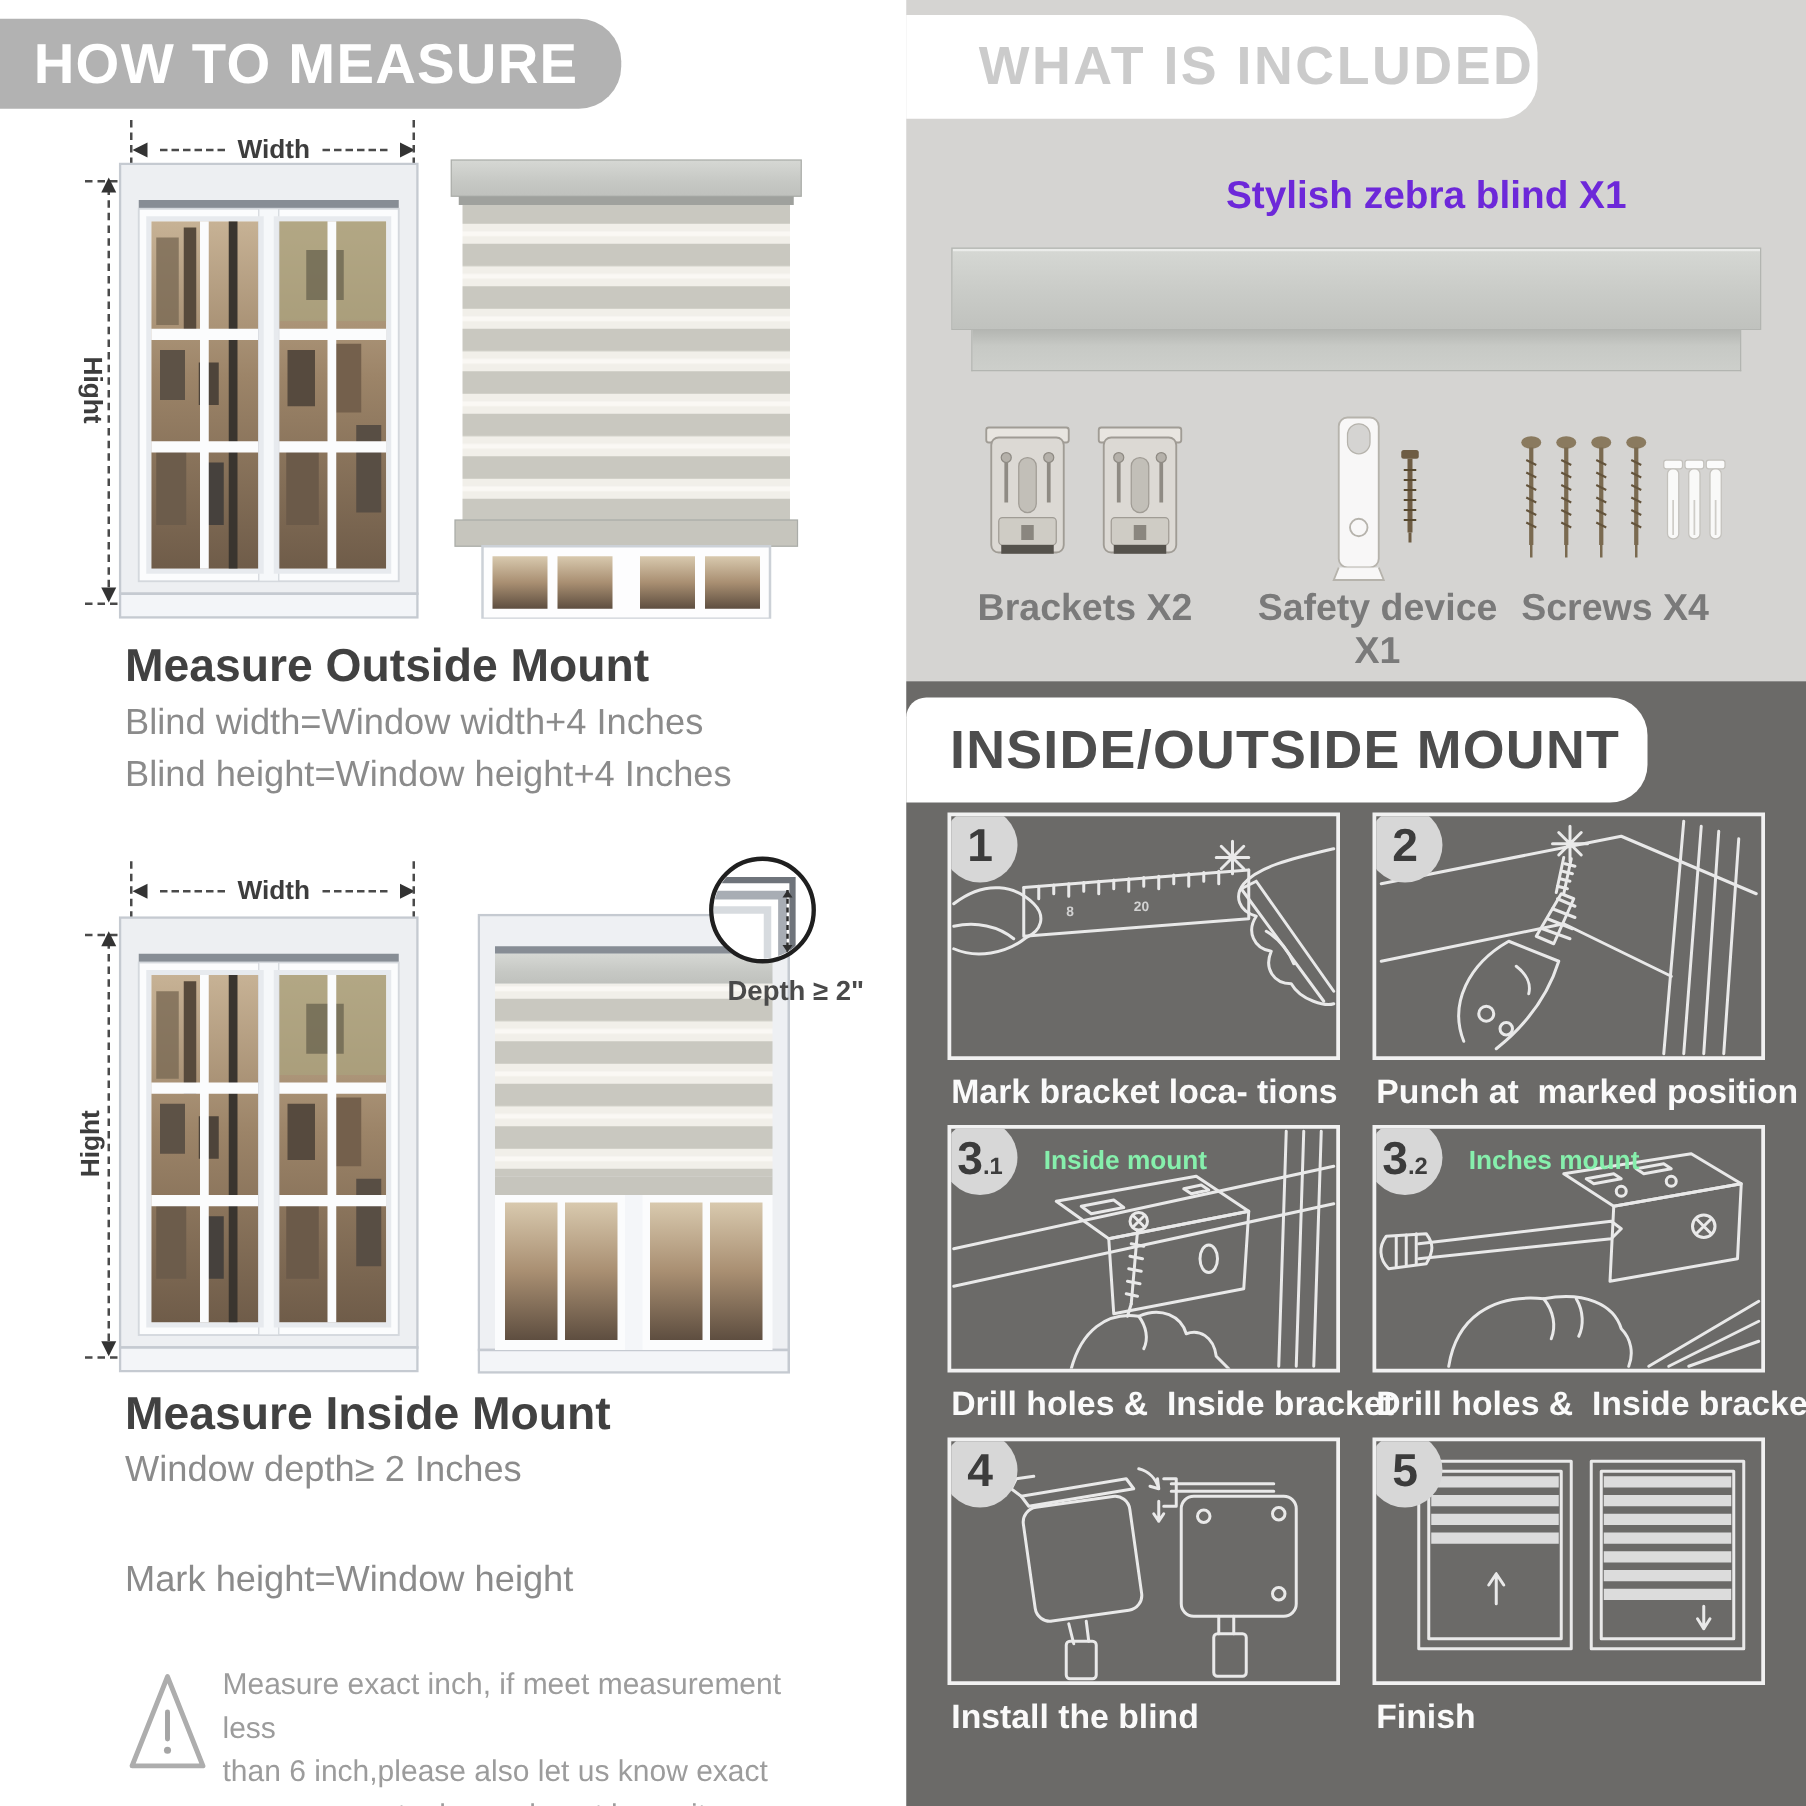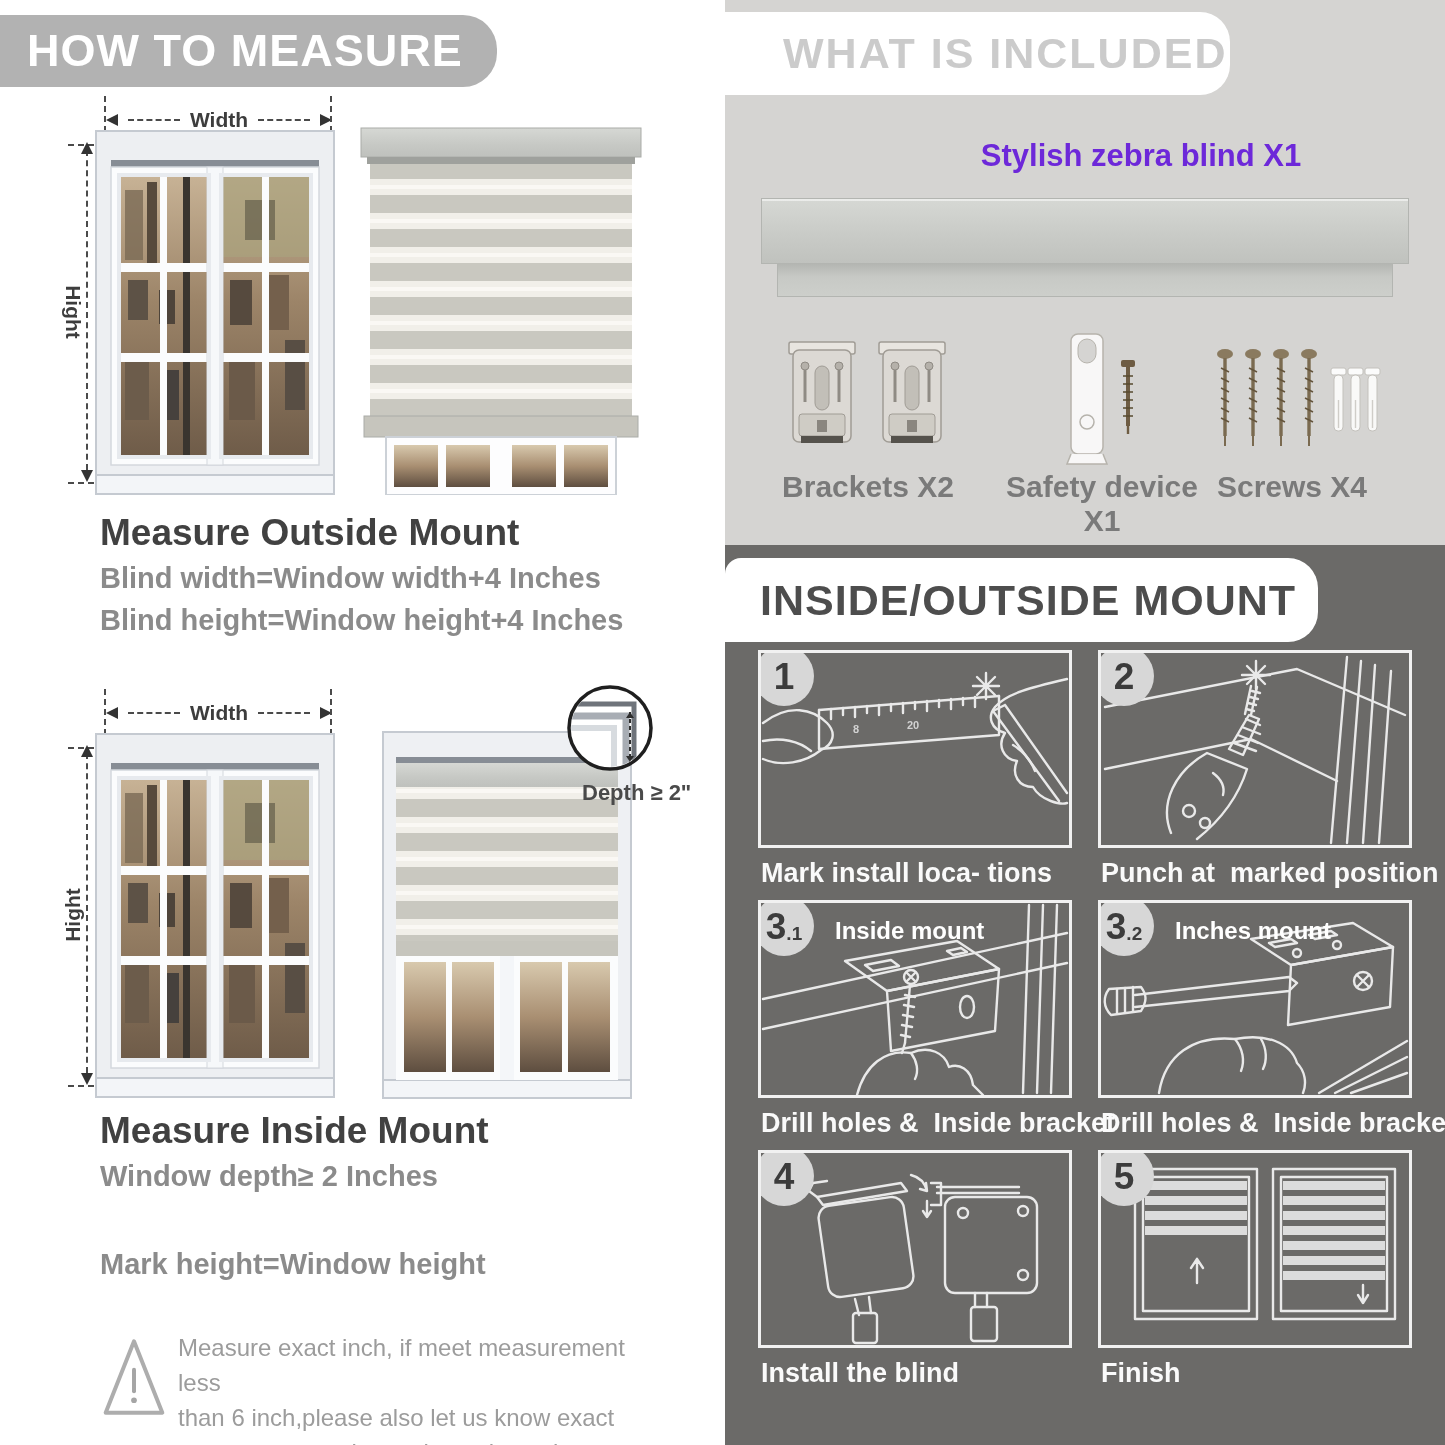--- a/index.html
+++ b/index.html
@@ -35,21 +35,21 @@
   .vah{width:0;height:0;position:absolute;border-left:6px solid transparent;border-right:6px solid transparent}
   .vah-up{border-bottom:12px solid #333}
   .vah-dn{border-top:12px solid #333}
   .va1u{left:81px;top:142px}.va1d{left:81px;top:470px}
   .va2u{left:81px;top:745px}.va2d{left:81px;top:1073px}
   .rot-label{font-weight:bold;font-size:21px;color:#3d3d3d;position:absolute;width:70px;text-align:center}
   .hlbl1{left:38px;top:300px;transform:rotate(90deg)}
   .hlbl2{left:38px;top:903px;transform:rotate(-90deg)}
 
   .mh{position:absolute;font-size:37px;font-weight:bold;color:#414141;letter-spacing:0}
-  .mline{position:absolute;font-size:29px;font-weight:bold;color:#8b8b8b}
+  .mline{position:absolute;font-size:29px;font-weight:normal;color:#8b8b8b}
   .oh{left:100px;top:512px}.ol1{left:100px;top:562px}.ol2{left:100px;top:604px}
   .ih{left:100px;top:1110px}.il1{left:100px;top:1160px}.il2{left:100px;top:1204px}.il3{left:100px;top:1248px}
 
   .depth-circle{left:566px;top:684px;width:88px;height:88px}
   .depth-label{position:absolute;left:582px;top:780px;font-size:22px;font-weight:bold;color:#4a4a4a}
 
   .warn-icon{left:100px;top:1331px;width:68px;height:92px}
   .warn-lines{left:178px;top:1330px;width:460px;font-size:24px;line-height:35px;color:#9c9c9c}
 
   
@@ -76,21 +76,21 @@
   .banner-mount{position:absolute;left:0;top:13px;width:593px;height:84px;background:#fff;border-radius:16px 30px 30px 0;
     color:#4d4d4d;font-size:43px;font-weight:bold;line-height:84px;padding-left:35px;letter-spacing:1px}
   .panel{position:absolute;width:314px;height:198px;border:3px solid #f1f1f1;overflow:hidden;background:#6b6a68}
   .p1{left:33px;top:105px}.p2{left:373px;top:105px}
   .p3{left:33px;top:355px}.p4{left:373px;top:355px}
   .p5{left:33px;top:605px}.p6{left:373px;top:605px}
   .badge{position:absolute;left:-7px;top:-7px;width:60px;height:60px;border-radius:50%;background:#d7d7d7;
     color:#3c3c3c;display:flex;align-items:center;justify-content:center;font-weight:bold}
   .badge .bn{font-size:37px;line-height:1}
   .badge .bs{font-size:19px;padding-top:15px}
-  .step-label{position:absolute;left:74px;top:14px;font-size:24px;font-weight:bold;color:#ffffff}
+  .step-label{position:absolute;left:74px;top:14px;font-size:21px;font-weight:bold;color:#86efac}
   .caption{position:absolute;font-size:27px;font-weight:bold;color:#fafafa;white-space:pre}
   .c1{left:36px;top:313px}.c2{left:376px;top:313px}
   .c3{left:36px;top:563px}.c4{left:376px;top:563px}
   .c5{left:36px;top:813px}.c6{left:376px;top:813px}
   .sketch{position:absolute;left:0;top:0;width:100%;height:100%}
   .sketch path,.sketch rect,.sketch circle,.sketch ellipse,.sketch line{
     stroke:#e9e9e9;stroke-width:2.4;fill:none;stroke-linecap:round;stroke-linejoin:round}
   .sketch .fillband{fill:#dcdcdc;stroke:none}
   .sketch text{fill:#d2d2d2;stroke:none;font-size:11px;font-weight:bold;font-family:"Liberation Sans",sans-serif}
 </style>
@@ -371,21 +371,21 @@
           <path d="M2,88 C20,84 38,88 50,98"></path>
           <path d="M306,26 C272,34 246,40 234,54 C226,64 230,76 244,80 C236,92 242,106 256,108 C250,122 258,134 272,134 C280,148 300,152 306,150"></path>
           <path d="M232,58 L298,148 M244,52 L306,140 M232,58 L244,52"></path>
           <path d="M252,92 C262,98 270,108 274,118"></path>
         </svg>
         <div class="badge">
           <span class="bn">1</span>
             <span class="bs"></span>
         </div>
       </div>
-      <div class="caption c1">Mark install loca- tions</div>
+      <div class="caption c1">Mark bracket loca- tions</div>
 
       <div class="panel p2">
         <svg class="sketch" viewBox="0 0 308 192">
           <path d="M4,54 L196,16 L304,62"></path>
           <path d="M4,116 L150,86 L236,128"></path>
           <path d="M246,4 L230,190 M260,8 L246,190 M274,12 L262,190 M290,18 L278,190"></path>
           <path d="M155,8 v28 M141,22 h28 M146,13 l18,18 M164,13 l-18,18"></path>
           <path d="M150,62 L156,34 M144,61 L150,33"></path>
           <path d="M145,56 l8,2 M147,50 l8,2 M149,44 l8,2 M151,38 l8,2"></path>
           <path d="M128,96 L148,62 L158,66 L142,102 Z"></path>

